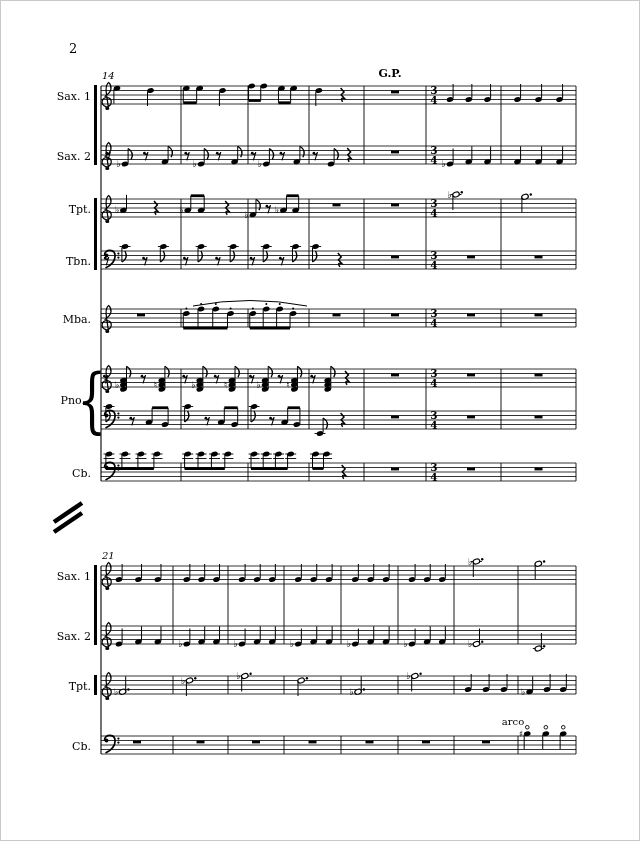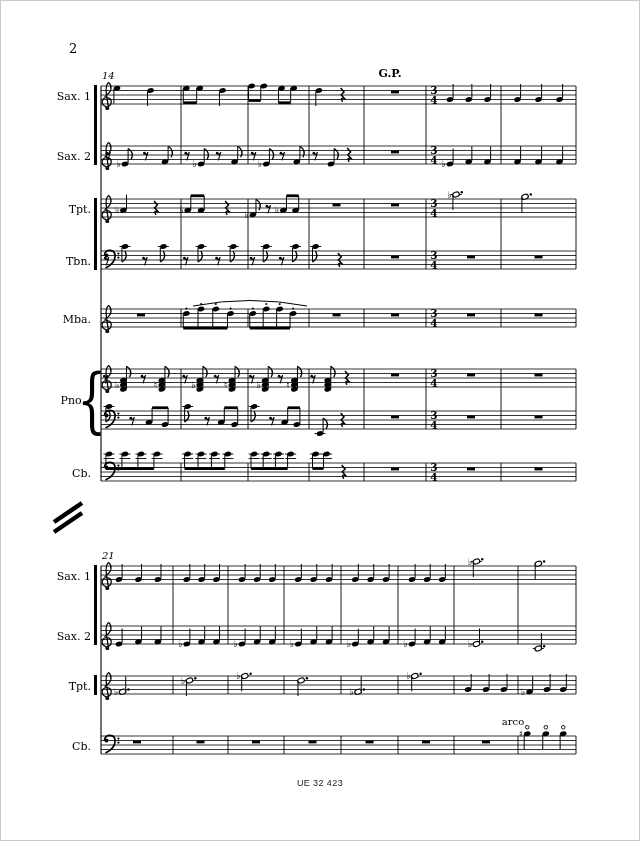--- a/index.html
+++ b/index.html
@@ -1220,14 +1220,13 @@
         <text x="101" y="558" text-anchor="start" font-size="10px" font-weight="normal" font-style="italic" font-family="&quot;DejaVu Serif&quot;,serif">21</text>
         <text x="512" y="724" text-anchor="middle" font-size="10px" font-weight="normal" font-style="normal" font-family="&quot;DejaVu Serif&quot;,serif">arco</text>
         <text x="90" y="579" text-anchor="end" font-size="11px" font-family="&quot;DejaVu Serif&quot;,serif">Sax. 1</text>
         <text x="90" y="639" text-anchor="end" font-size="11px" font-family="&quot;DejaVu Serif&quot;,serif">Sax. 2</text>
         <text x="90" y="689" text-anchor="end" font-size="11px" font-family="&quot;DejaVu Serif&quot;,serif">Tpt.</text>
         <text x="90" y="749" text-anchor="end" font-size="11px" font-family="&quot;DejaVu Serif&quot;,serif">Cb.</text>
       </g>
       <line x1="53" y1="531" x2="81" y2="512" stroke="#000" stroke-width="4.5"></line>
       <line x1="53" y1="521" x2="81" y2="502" stroke="#000" stroke-width="4.5"></line>
     </svg>
-  <div class="footer">UE 32 423</div>
 </div>
 
 </body></html>

